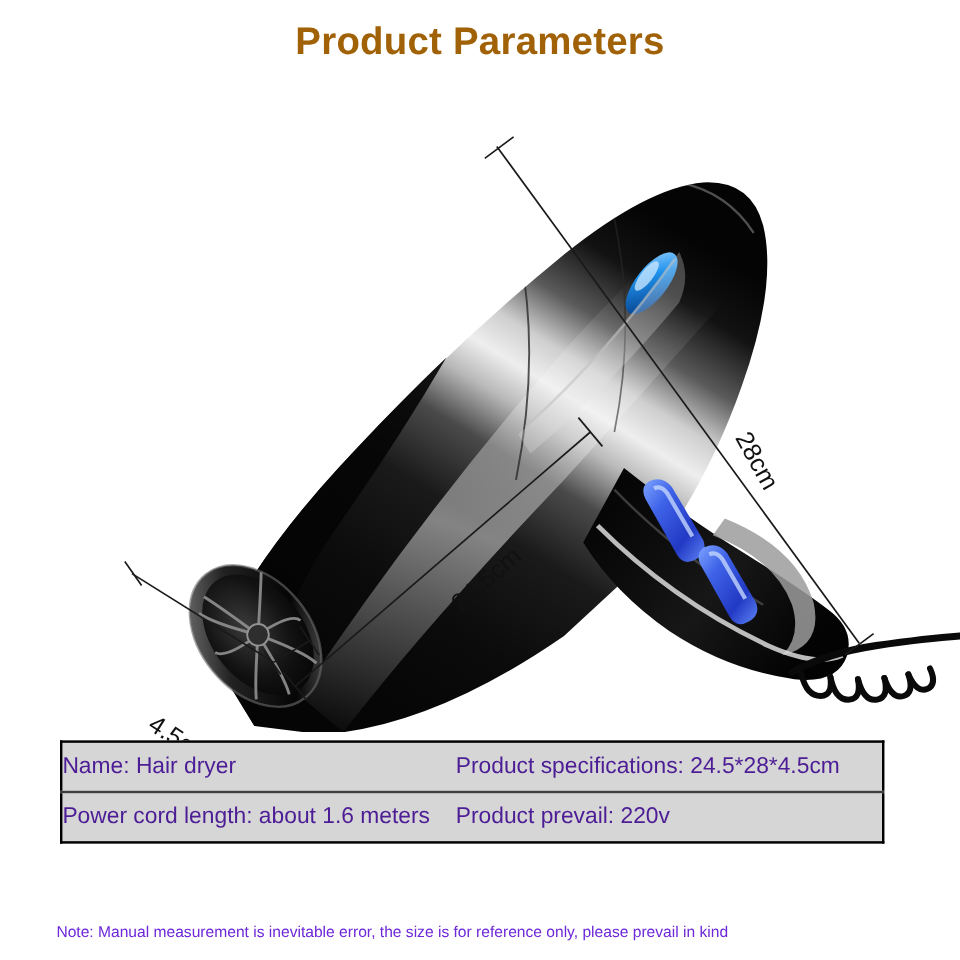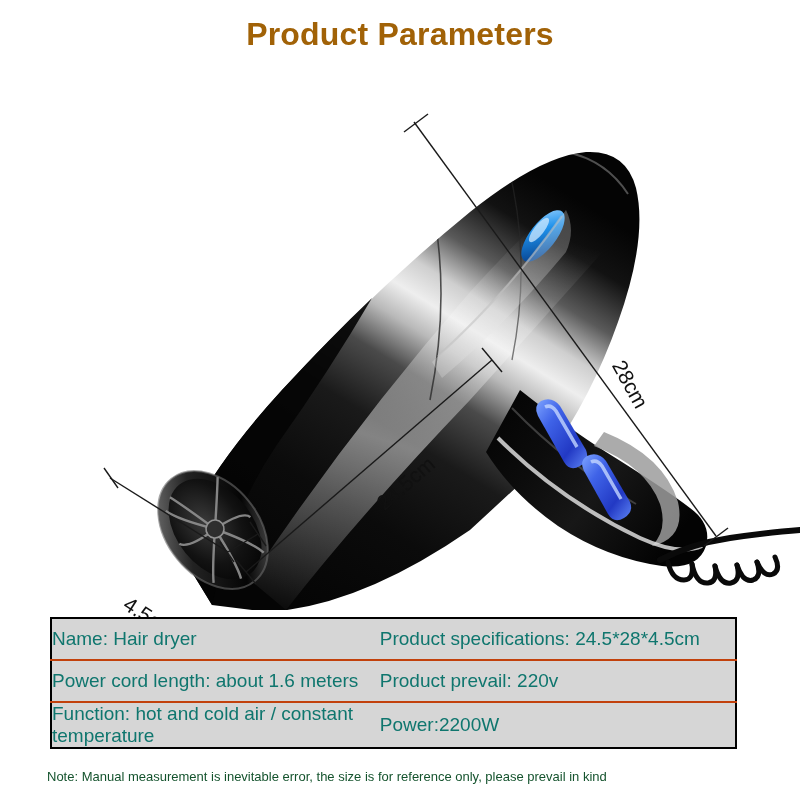--- a/index.html
+++ b/index.html
@@ -78,39 +78,39 @@
   #spec-table {
     position: absolute;
     left: 50px;
     top: 617px;
     width: 687px;
     border: 2px solid #000000;
     border-collapse: collapse;
     background: #d6d6d6;
   }
   #spec-table tr { height: 42px; }
-  #spec-table tr + tr { border-top: 2px solid #c2410c; padding-left: 27px; }
+  #spec-table tr + tr { border-top: 2px solid #404040; padding-left: 27px; }
   #spec-table td {
     font-size: 19px;
-    color: #0f766e;
+    color: #4c1d95;
     padding: 0;
     vertical-align: middle;
     background: #d6d6d6;
   }
   td.cell-left  { padding-left: 26px; text-align: left; width: 48%; }
   td.cell-right { padding-right: 30px; text-align: left; width: 52%; }
   tr.row-3 td.cell-right { padding-right: 0; text-align: left; }
 
   
   #footer-note {
     position: absolute;
     left: 47px;
     top: 769px;
     font-size: 13px;
-    color: #14532d;
+    color: #6d28d9;
     white-space: nowrap;
   }
 </style>
 </head>
 <body>
 
 <div id="page-title">Product Parameters</div>
 
 <div id="product-stage">
 
@@ -290,20 +290,16 @@
 <table id="spec-table">
   <tbody>
     <tr class="row-1">
       <td class="cell-left">Name: Hair dryer</td>
       <td class="cell-right">Product specifications: 24.5*28*4.5cm</td>
     </tr>
     <tr class="row-2">
       <td class="cell-left">Power cord length: about 1.6 meters</td>
       <td class="cell-right">Product prevail: 220v</td>
     </tr>
-    <tr class="row-3">
-      <td class="cell-left">Function: hot and cold air / constant temperature</td>
-      <td class="cell-right">Power:2200W</td>
-    </tr>
   </tbody>
 </table>
 
 <div id="footer-note">Note: Manual measurement is inevitable error, the size is for reference only, please prevail in kind</div>
 
 </body></html>

